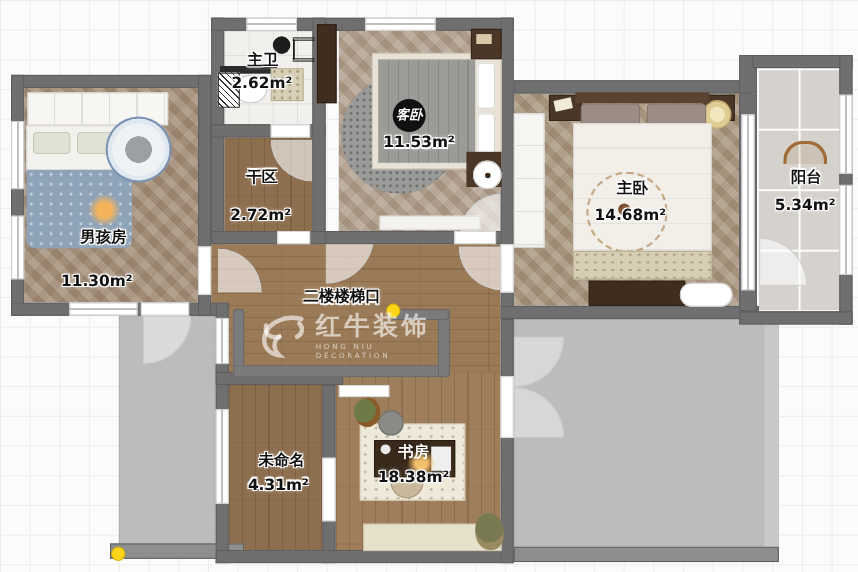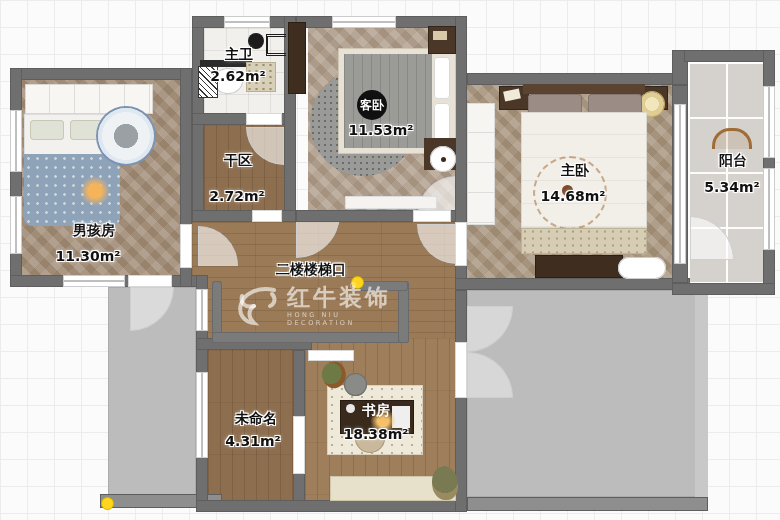--- a/index.html
+++ b/index.html
@@ -171,24 +171,24 @@
   <div class="furn" style="left:330px;top:476px;width:126px;height:25px;background:#e7e0ca;box-shadow:inset 0 0 0 1px #cfc7ab;"></div>
   <div class="furn" style="left:432px;top:466px;width:26px;height:34px;border-radius:45% 55% 40% 50%;background:radial-gradient(circle at 50% 40%,#7a7a52 0 55%,#9a8a5f 56%);"></div>
 
   <div class="lbl" style="left:239px;top:55px;text-align:right;">主卫</div>
   <div class="lbl" style="left:238px;top:76px;">2.62m²</div>
 
   <div class="lbl" style="left:238px;top:161px;">干区</div>
   <div class="lbl" style="left:237px;top:196px;">2.72m²</div>
 
   <div class="furn" style="left:357px;top:90px;width:30px;height:30px;border-radius:50%;background:#111;"></div>
-  <div class="lbl-w" style="left:372px;top:105px;font-size:12px;">客卧</div>
+  <div class="lbl-w" style="left:372px;top:105px;font-size:12px;font-style:italic;">客卧</div>
   <div class="lbl" style="left:381px;top:130px;">11.53m²</div>
 
-  <div class="lbl" style="left:88px;top:231px;padding-left:12px;">男孩房</div>
+  <div class="lbl" style="left:88px;top:216px;padding-left:12px;">男孩房</div>
   <div class="lbl" style="left:88px;top:256px;">11.30m²</div>
 
   <div class="lbl" style="left:575px;top:171px;">主卧</div>
   <div class="lbl" style="left:573px;top:196px;">14.68m²</div>
 
   <div class="lbl" style="left:733px;top:161px;">阳台</div>
   <div class="lbl" style="left:732px;top:187px;">5.34m²</div>
 
   <div class="lbl" style="left:311px;top:270px;font-family:Liberation Mono, monospace;">二楼楼梯口</div>
 

